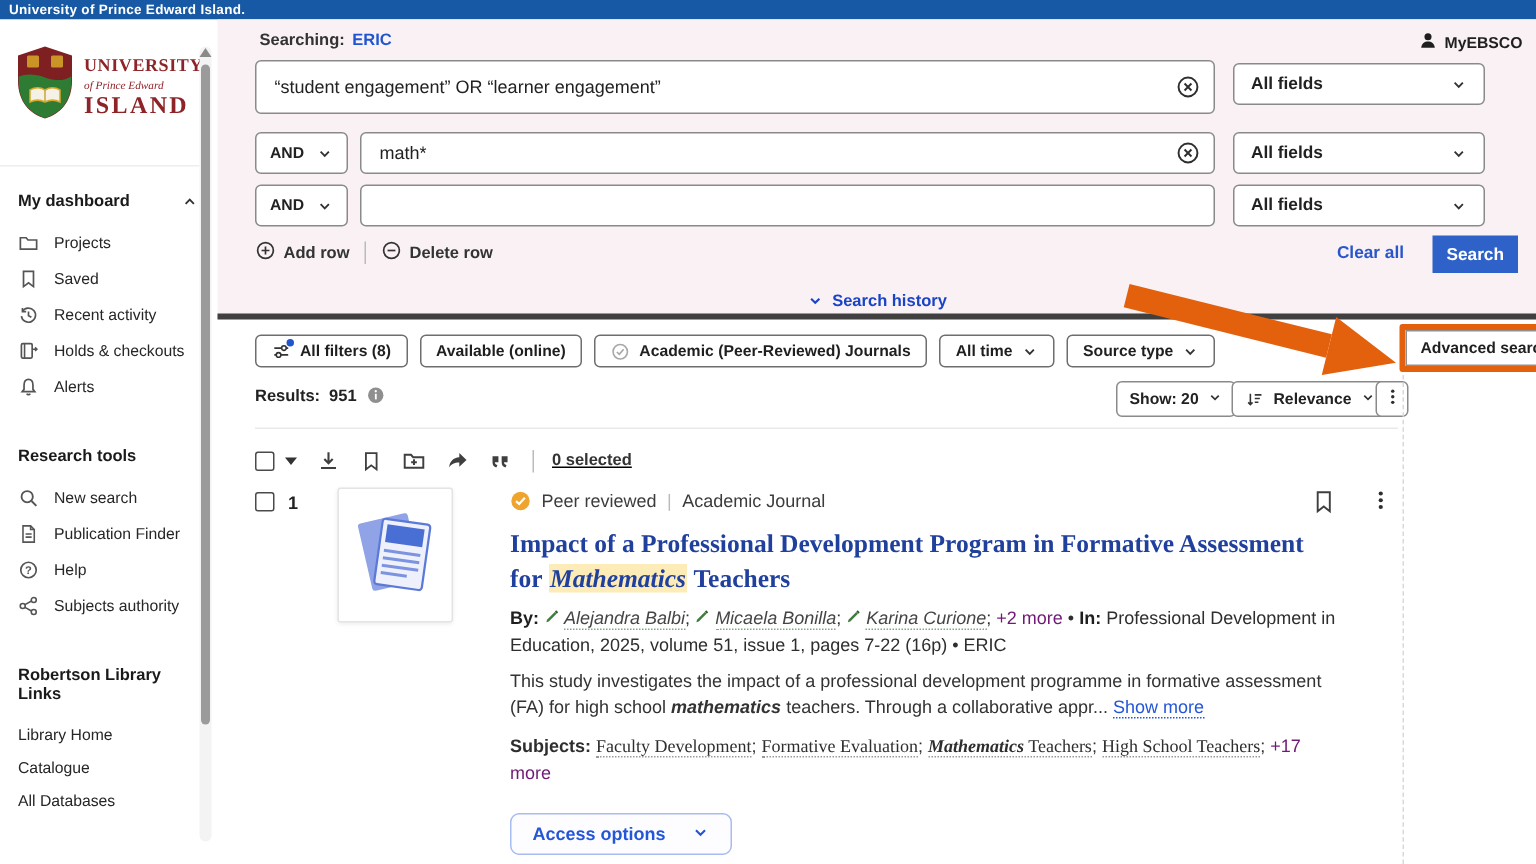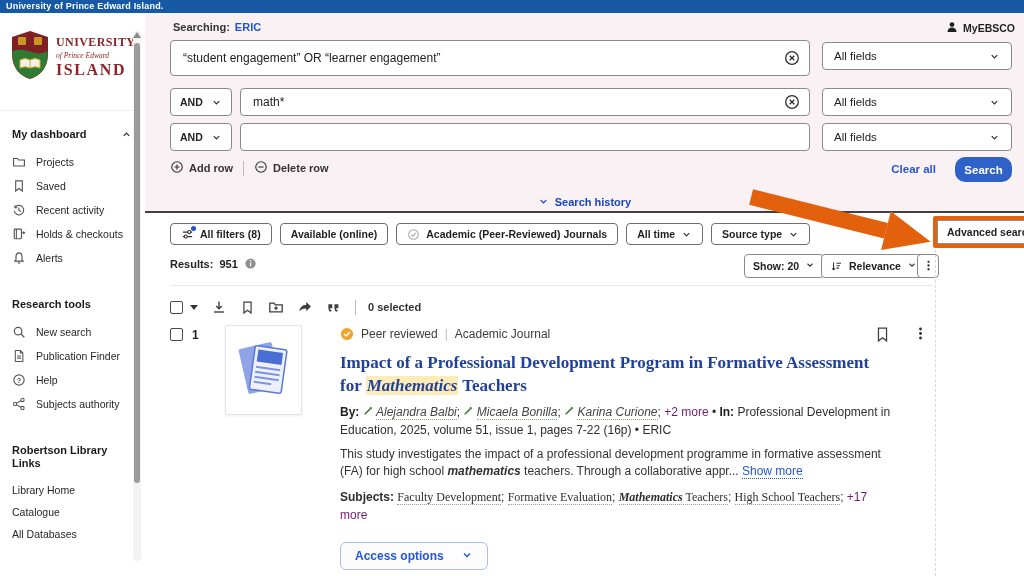--- a/index.html
+++ b/index.html
@@ -27,44 +27,44 @@
                color:#1a1a1a; margin-bottom:9px; line-height:13px; }
   .sb-item { display:flex; align-items:center; gap:10px; height:24px; font-size:10.5px; color:#262626; cursor:pointer; }
   .sb-item svg { flex:0 0 auto; }
   .sb-sec { margin-bottom:0; }
   .sb-sec + .sb-sec { margin-top:28px; }
   .sb-sec.links .sb-item { height:22px; }
 
   
   .main { position:absolute; left:145px; top:13px; width:879px; height:563px; background:#fff; }
 
-  .search-panel { position:absolute; left:0; top:0; width:879px; height:200px; background:#f9f1f4; border-bottom:2px solid #404040; }
+  .search-panel { position:absolute; left:0; top:0; width:879px; height:200px; background:#f9f1f4; border-bottom:4px solid #404040; }
   .searching-line { position:absolute; left:28px; top:8px; font-size:11px; font-weight:bold; color:#333; }
   .searching-line .db { color:#1f55cf; margin-left:5px; cursor:pointer; }
   .account { position:absolute; right:9px; top:7px; display:flex; align-items:center; gap:4px;
              font-size:10.5px; font-weight:bold; color:#1f1f1f; cursor:pointer; }
 
   .op-box { position:absolute; width:62px; height:28px; background:#fff; border:1px solid #8a8a8a; border-radius:4px;
             display:flex; align-items:center; justify-content:space-between; padding:0 9px; font-size:10.5px;
             font-weight:bold; color:#222; cursor:pointer; }
   .q-input { position:absolute; background:#fff; border:1px solid #8a8a8a; border-radius:4px; font-size:12px;
              color:#222; padding:0 30px 0 12px; font-family:"Liberation Sans", sans-serif; outline:none; }
   .clear-btn { position:absolute; width:16px; height:16px; cursor:pointer; background:none; border:none; padding:0; }
-  .field-box { position:absolute; width:190px; height:28px; background:#fff; border:1px solid #8a8a8a; border-radius:4px;
+  .field-box { position:absolute; width:168px; height:28px; background:#fff; border:1px solid #8a8a8a; border-radius:4px;
                display:flex; align-items:center; justify-content:space-between; padding:0 11px; font-size:11.5px;
-               font-weight:400; color:#222; cursor:pointer; }
+               font-weight:700; color:#222; cursor:pointer; }
 
   .row-actions { position:absolute; left:25px; top:147px; display:flex; align-items:center; gap:10px;
                  font-size:11px; font-weight:600; color:#333; }
   .row-actions .act { display:flex; align-items:center; gap:5px; cursor:pointer; }
   .vsep { width:1px; height:15px; background:#bbb; }
 
   .clear-all { position:absolute; top:150px; right:88px; font-size:11.5px; font-weight:bold; color:#2a56cc; cursor:pointer; }
   .search-btn { position:absolute; top:144px; right:12px; width:57px; height:25px; background:#2f62c9; color:#fff;
-                border:none; border-radius:10px; font-size:11.5px; font-weight:bold; cursor:pointer;
+                border:none; border-radius:0; font-size:11.5px; font-weight:bold; cursor:pointer;
                 font-family:"Liberation Sans", sans-serif; }
   .search-history { position:absolute; left:0; top:180px; width:100%; text-align:center; }
   .search-history span { display:inline-flex; align-items:center; gap:6px; font-size:11px; font-weight:bold;
                          color:#1a44c8; cursor:pointer; }
 
   
   .pills { position:absolute; left:25px; top:210px; display:flex; gap:8px; }
   .pill { display:flex; align-items:center; gap:6px; height:22px; padding:0 10px; background:#fff;
           border:1px solid #6e6e6e; border-radius:4px; font-size:10.5px; font-weight:600; color:#1f1f1f; cursor:pointer; }
   .pill .icon-wrap { position:relative; display:flex; }
@@ -80,21 +80,21 @@
   .sel-box { position:absolute; top:241px; height:24px; background:#fff; border:1px solid #8a8a8a; border-radius:4px;
              display:flex; align-items:center; gap:6px; padding:0 8px; font-size:10.5px; font-weight:600; color:#222; cursor:pointer; }
   .show-box { left:599px; }
   .sort-box { left:676px; }
   .kebab-box { left:772px; width:22px; justify-content:center; padding:0; }
 
   .hdivider { position:absolute; left:25px; top:272px; width:762px; border-top:1px solid #e9e9e9; }
   .dashed-v { position:absolute; left:790px; top:237px; height:326px; border-left:1px dashed #d9d9d9; }
 
   
-  .toolbar { position:absolute; left:25px; top:283px; display:flex; align-items:center; height:22px; }
+  .toolbar { position:absolute; left:25px; top:283px; display:flex; align-items:center; height:22px;text-decoration:underline; }
   .cb { width:13px; height:13px; border:1.5px solid #4a4a4a; border-radius:2px; background:#fff; cursor:pointer; }
   .caret { width:0; height:0; border-left:4px solid transparent; border-right:4px solid transparent;
            border-top:5px solid #333; margin-left:7px; cursor:pointer; }
   .tb-icon { margin-left:13px; cursor:pointer; display:flex; }
   .toolbar .vsep { margin-left:14px; }
   .sel-count { margin-left:12px; font-size:11px; font-weight:bold; color:#333; }
 
   
   .result { position:absolute; left:25px; top:312px; width:765px; height:251px; }
   .r-cb { position:absolute; left:0; top:3px; }

